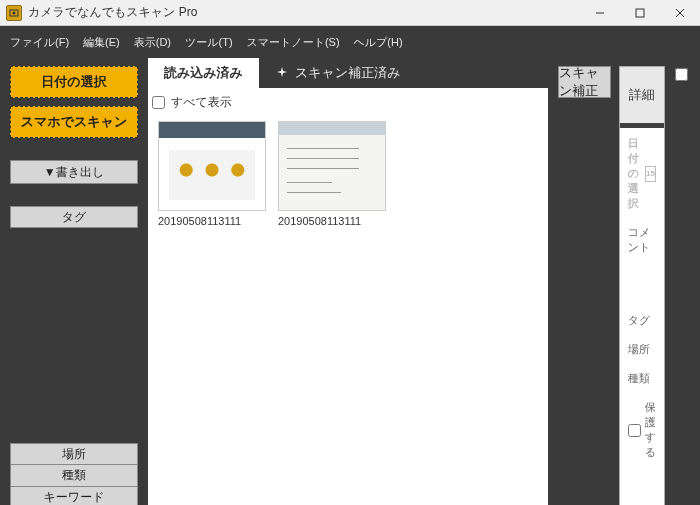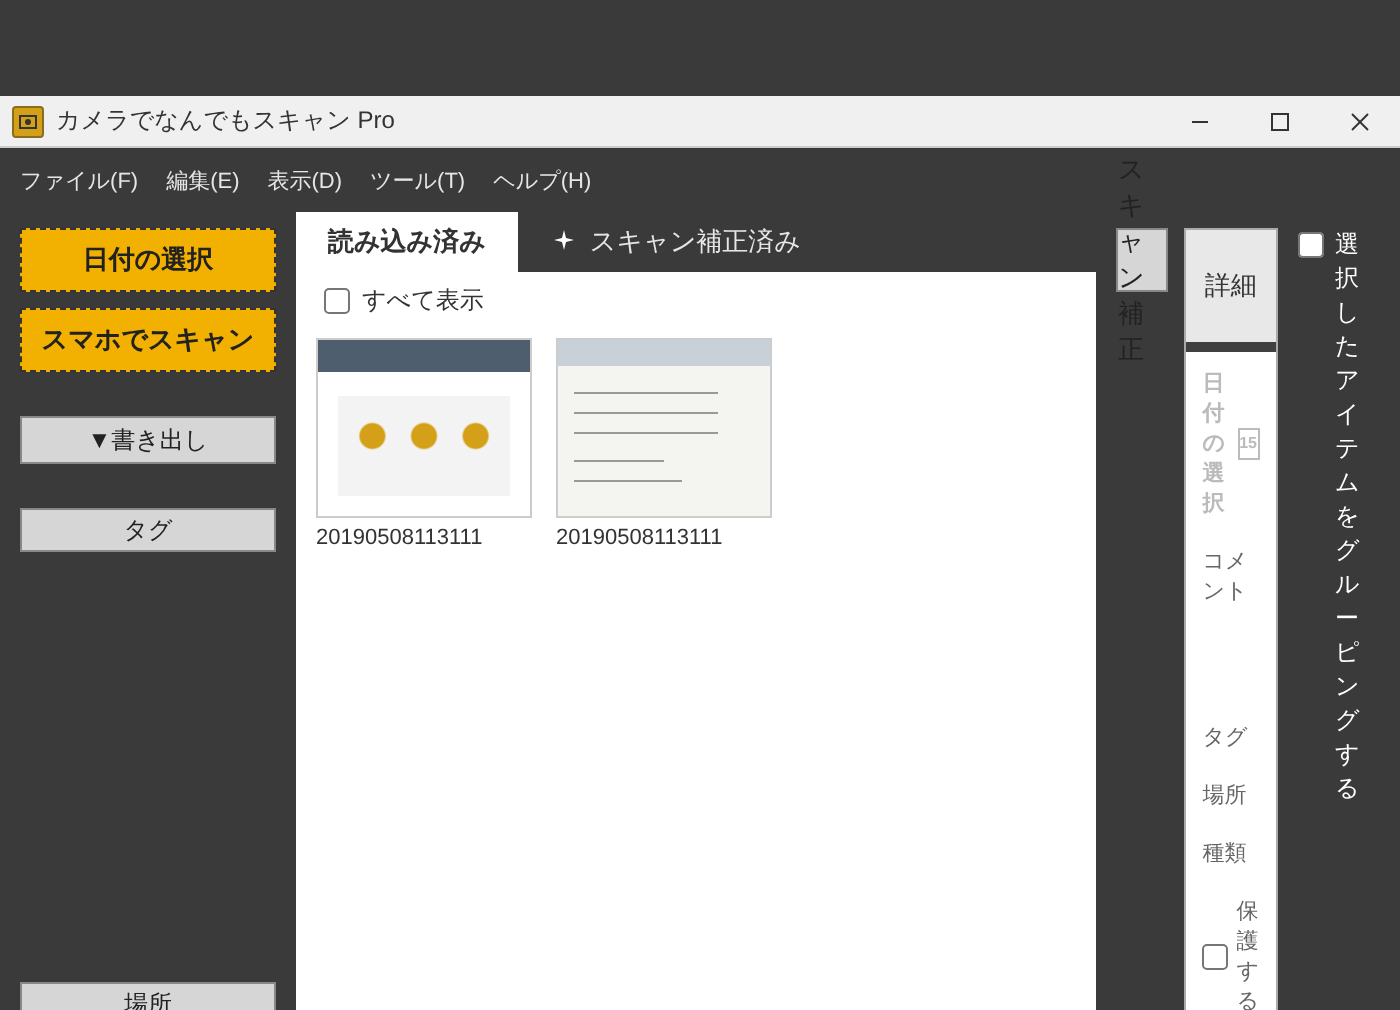--- a/index.html
+++ b/index.html
@@ -1,18 +1,18 @@
 <!DOCTYPE html>
 <html><head>
 <meta charset="utf-8">
 <style>
 * { box-sizing: border-box; margin: 0; padding: 0; font-family: "Meiryo", "Yu Gothic", sans-serif; }
 body { width: 700px; height: 505px; background: #3a3a3a; overflow: hidden; font-size: 12px; }
 
-.titlebar { height: 26px; background: #f0f0f0; display: flex; align-items: center; padding-left: 6px; border-bottom: 1px solid #ccc; margin-top: 48px; }
+.titlebar { height: 26px; background: #f0f0f0; display: flex; align-items: center; padding-left: 6px; border-bottom: 1px solid #ccc; }
 .titlebar .app-icon { width: 16px; height: 16px; background: #d4a017; border: 1px solid #8a6d1f; border-radius: 2px; margin-right: 6px; display: flex; align-items: center; justify-content: center; }
 .titlebar .app-icon svg { width: 10px; height: 10px; }
 .titlebar .title { flex: 1; font-size: 12px; color: #333; }
 .win-controls { display: flex; height: 100%; }
 .win-btn { width: 40px; display: flex; align-items: center; justify-content: center; cursor: default; }
 
 .menubar { height: 20px; background: #3a3a3a; display: flex; align-items: center; padding: 16px 4px; gap: 2px; }
 .menubar .menu-item { color: #e6e6e6; font-size: 11px; padding: 2px 6px; cursor: default; }
 
 .main { display: flex; height: calc(100% - 46px); }
@@ -24,21 +24,21 @@
 .left-spacer { flex: 1; }
 .left-bottom { display: flex; flex-direction: column; gap: 0; }
 .left-bottom .sec-header { border-top: none; }
 .left-bottom .sec-header:first-child { border-top: 1px solid #888; }
 
 .center { flex: 1; background: #fff; display: flex; flex-direction: column; margin: 8px 4px 8px 0; }
 .tabs { display: flex; background: #3a3a3a; height: 30px; margin: -8px 0 0 0; }
 .tab { padding: 0 16px; display: flex; align-items: center; gap: 6px; color: #e6e6e6; font-size: 13px; cursor: default; justify-content: flex-end; }
 .tab.active { background: #fff; color: #333; font-weight: bold; }
 .tab svg { width: 14px; height: 14px; }
-.show-all-row { padding: 6px 14px; display: flex; align-items: center; gap: 6px; font-size: 12px; color: #333; }
+.show-all-row { padding: 6px 4px; display: flex; align-items: center; gap: 6px; font-size: 12px; color: #333; }
 .thumbs { display: flex; gap: 12px; padding: 4px 10px; flex-wrap: wrap; align-content: flex-start; }
 .thumb { width: 108px; }
 .thumb-img { width: 108px; height: 90px; background: #eee; border: 1px solid #ccc; display: flex; align-items: center; justify-content: center; overflow: hidden; }
 .thumb-label { font-size: 11px; color: #333; margin-top: 4px; white-space: nowrap; overflow: hidden; text-overflow: ellipsis; }
 
 
 .doc1 { background: linear-gradient(#4e5e6e 0 18%, #fff 18% 100%); position: relative; }
 .doc1::after { content: ""; position: absolute; top: 28px; left: 10px; right: 10px; height: 50px; background:
   radial-gradient(circle at 20% 40%, #d4a017 6px, transparent 7px),
   radial-gradient(circle at 50% 40%, #d4a017 6px, transparent 7px),
@@ -98,20 +98,21 @@
         </svg>
       </div>
   </div>
 </div>
 
 <div class="menubar">
   <div class="menu-item">ファイル(F)</div>
   <div class="menu-item">編集(E)</div>
   <div class="menu-item">表示(D)</div>
   <div class="menu-item">ツール(T)</div>
+  <div class="menu-item">スマートノート(S)</div>
   <div class="menu-item">ヘルプ(H)</div>
 </div>
 
 <div class="main">
 
   <div class="left">
     <div class="btn-yellow">日付の選択</div>
     <div class="btn-yellow">スマホでスキャン</div>
     <div style="height:6px"></div>
     <div class="btn-gray">▼書き出し</div>
@@ -168,18 +169,16 @@
         <div class="detail-label">場所</div>
         <div class="detail-label">種類</div>
         <div class="protect-row">
           <input type="checkbox" style="">
           <span>保護する</span>
         </div>
       </div>
     </div>
     <div class="group-row">
       <input type="checkbox" style="">
-      <span style="white-space:pre-line">選択したアイテムを
-グルーピングする</span>
     </div>
   </div>
 
 </div>
 
 </body></html>

